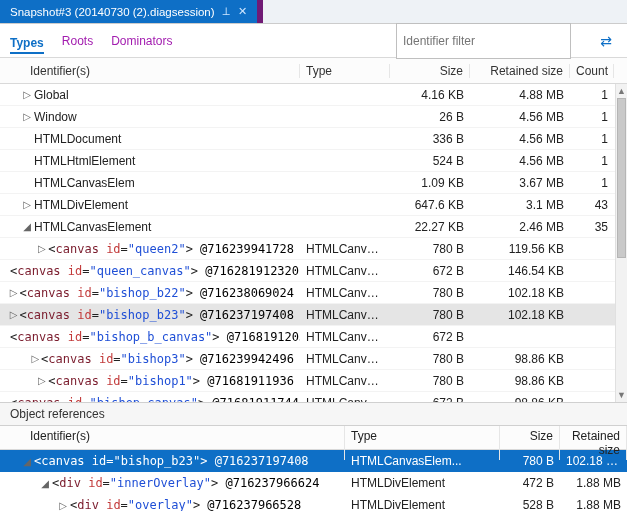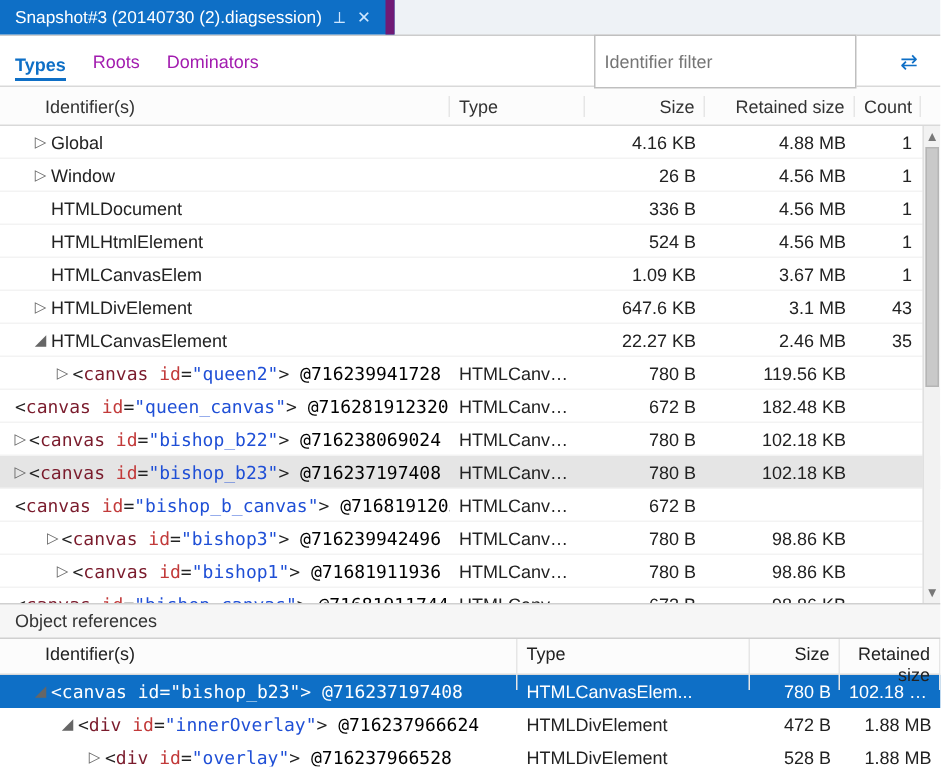--- a/index.html
+++ b/index.html
@@ -178,21 +178,21 @@
         <div class="cell"></div>
       </div>
       <div class="row">
         <div class="cell idcell">
           <span class="pad" style="width: 50px;"></span>
           <span class="tw"></span>
           <span class="code">&lt;<span class="tok-el">canvas</span> <span class="tok-attr">id</span>=<span class="tok-val">"queen_canvas"</span>&gt; <span class="tok-addr">@716281912320</span></span>
         </div>
         <div class="cell">HTMLCanvasEl...</div>
         <div class="cell num">672 B</div>
-        <div class="cell num">182.48 KB</div>
+        <div class="cell num">146.54 KB</div>
         <div class="cell num"></div>
         <div class="cell"></div>
       </div>
       <div class="row">
         <div class="cell idcell">
           <span class="pad" style="width: 32px;"></span>
           <span class="tw">▷</span>
           <span class="code">&lt;<span class="tok-el">canvas</span> <span class="tok-attr">id</span>=<span class="tok-val">"bishop_b22"</span>&gt; <span class="tok-addr">@716238069024</span></span>
         </div>
         <div class="cell">HTMLCanvasEl...</div>

